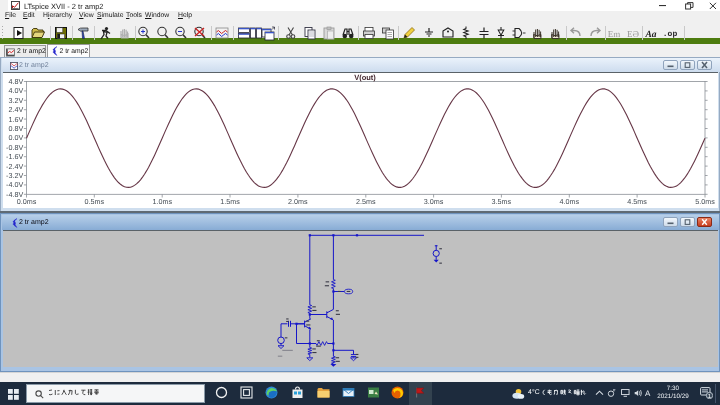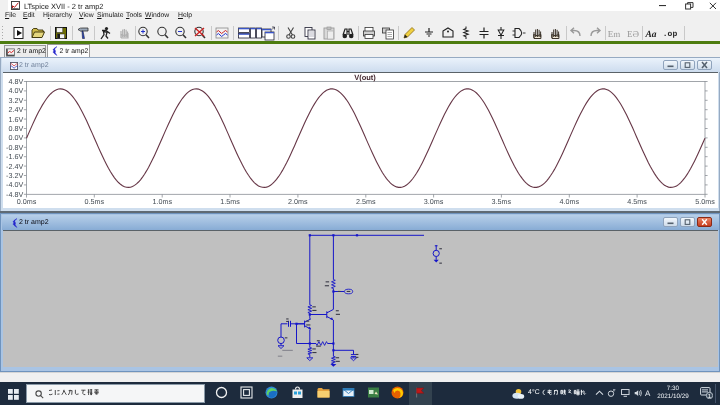--- a/index.html
+++ b/index.html
@@ -5,21 +5,21 @@
 *{box-sizing:border-box;-webkit-font-smoothing:antialiased;text-rendering:geometricPrecision;}
 #root{position:relative;width:720px;height:405px;font-family:"Liberation Sans",sans-serif;overflow:hidden;background:#f0f0f0;}
 .abs{position:absolute;}
 
 #titlebar{left:8px;top:0;width:720px;height:28px;background:#fff;}
 #titletxt{left:16px;top:1.5px;font-size:7.5px;color:#1a1a1a;}
 
 #menubar{left:0;top:11px;width:720px;height:11px;background:#f0f0f0;font-size:6.8px;color:#161616;}
 #menubar span{position:absolute;top:1px;}
 
-#toolbar{left:0;top:22px;width:720px;height:22px;background:#f0f0f0;border-bottom:3px solid #4d7c0f;}
+#toolbar{left:0;top:22px;width:720px;height:22px;background:#f0f0f0;border-bottom:6px solid #4d7c0f;}
 .sep{position:absolute;top:4px;width:1px;height:14px;background:#c9c9c9;}
 
 #tabbar{left:0;top:44px;width:720px;height:13px;background:#f0f0f0;}
 .tab{position:absolute;top:1px;height:12px;font-size:7px;color:#111;border-radius:0;}
 #tab1{left:4px;width:42px;background:#ececec;border:1px solid #9a9a9a;border-bottom:none;}
 #tab2{left:47px;width:43px;background:#fdfdfd;border:1px solid #9a9a9a;border-bottom:none;top:0px;height:13px;}
 
 #wavewin{left:0;top:57px;width:720px;height:155px;background:#cfdeee;border:1px solid #96aac2;}
 #wavetitle{left:1px;top:0px;width:718px;height:14px;background:linear-gradient(#eaf2fb,#cddcee);}
 #wavetitle .t{position:absolute;left:17px;top:3.5px;font-size:7px;color:#72839c;}

